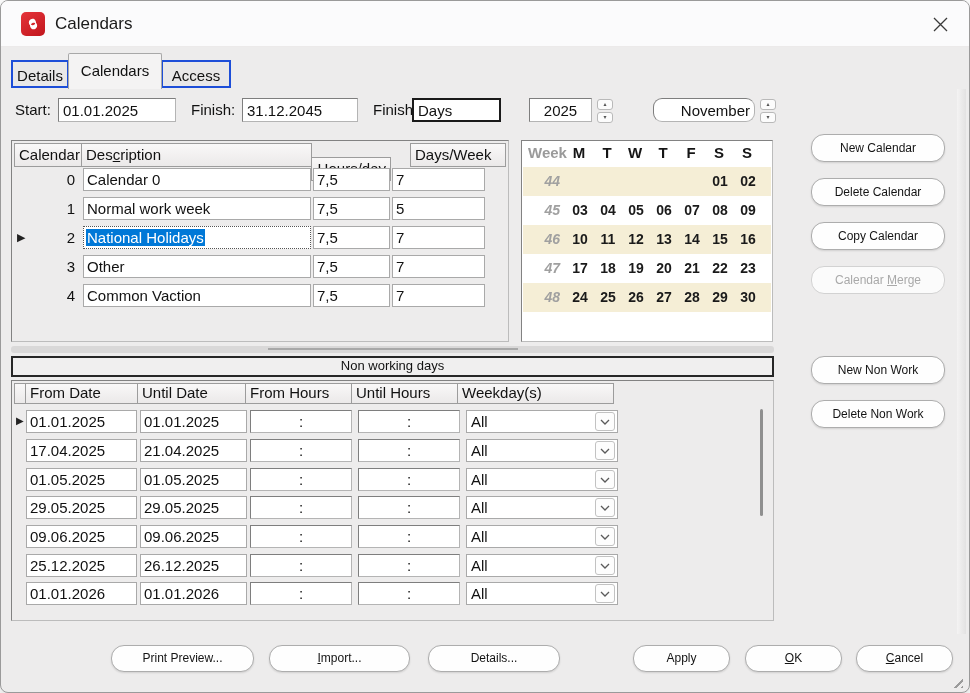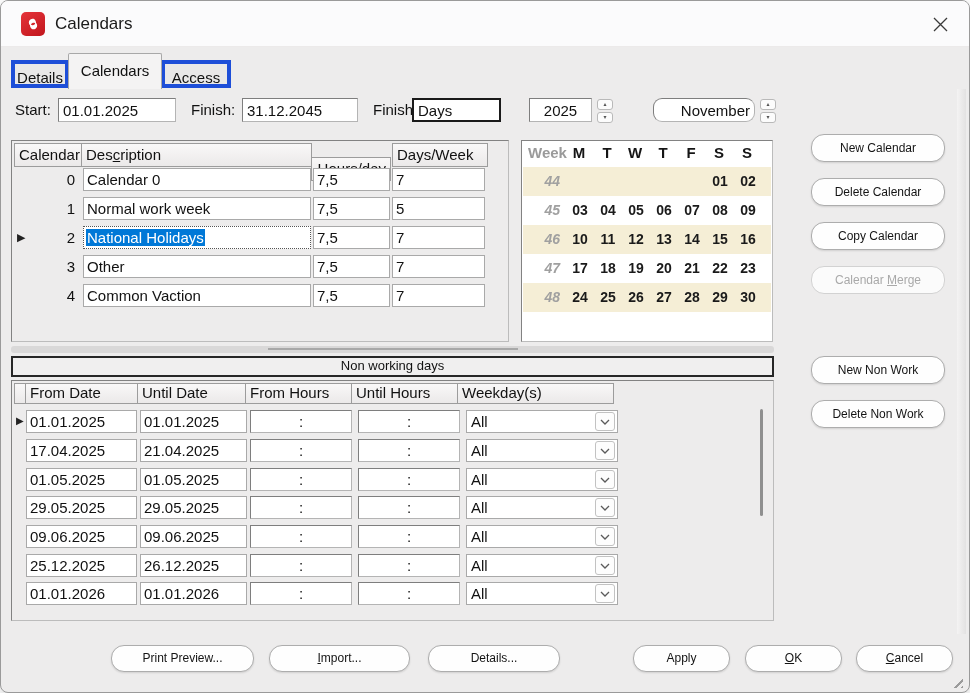--- a/index.html
+++ b/index.html
@@ -9,21 +9,21 @@
   .dialog { position:absolute; inset:0; background:#edecec; border:1px solid #9a9a9a; border-radius:8px; overflow:hidden; box-shadow:0 4px 14px rgba(0,0,0,.18); }
 
   
   .titlebar { position:absolute; left:0; top:0; right:0; height:46px; background:#fbfbfc; border-bottom:1px solid #eceaea; }
   .app-icon { position:absolute; left:20px; top:11px; width:24px; height:24px; border-radius:5px; background:linear-gradient(145deg,#e5343a,#c1161d); display:flex; align-items:center; justify-content:center; }
   .title { position:absolute; left:54px; top:0; height:46px; line-height:46px; font-size:17px; color:#1a1a1a; }
   .close-btn { position:absolute; right:12px; top:8px; width:34px; height:30px; display:flex; align-items:center; justify-content:center; cursor:pointer; }
 
   
   .tab { position:absolute; font-size:15px; color:#111; text-align:center; cursor:pointer; }
-  .tab-inactive { top:59px; height:28px; line-height:27px; background:#e9e8e8; border:4px solid #1d4ed8; }
+  .tab-inactive { top:59px; height:28px; line-height:27px; background:#e9e8e8; border:2px solid #1d4ed8; }
   #tab-details { left:10px; width:58px; }
   #tab-access { left:160px; width:70px; }
   .tab-active { left:67px; top:52px; width:94px; height:36px; line-height:33px; background:#f4f3f3; border:1px solid #a8a8a8; border-bottom:none; border-radius:2px 2px 0 0; z-index:3; }
 
   
   .flabel { position:absolute; top:97px; height:24px; line-height:24px; font-size:15px; color:#111; }
   #lab-start { left:14px; } #lab-finish { left:190px; } #lab-units { left:372px; }
   .tb { position:absolute; top:97px; height:24px; background:#fff; border:1px solid; border-color:#7e7e7e #b4b4b4 #b4b4b4 #7e7e7e; font-family:inherit; font-size:15px; color:#111; padding:0 4px; }
   #in-start { left:57px; width:118px; } #in-finish { left:241px; width:116px; }
   #in-units { left:411px; width:89px; border:2px solid #1a1a1a; }
@@ -37,21 +37,21 @@
   .panel { position:absolute; border:1px solid; border-color:#828282 #bcbcbc #bcbcbc #828282; }
   #cal-panel { left:10px; top:139px; width:498px; height:202px; background:#edecec; }
   #month-panel { left:520px; top:139px; width:252px; height:202px; background:#ffffff; }
   #nwd-panel { left:10px; top:379px; width:763px; height:241px; background:#edecec; }
 
   
   .hcell { position:absolute; top:2px; height:24px; background:linear-gradient(#f9f8f8,#ebe9e9); border:1px solid #9c9c9c; font-size:15px; line-height:22px; color:#111; padding:0 4px; white-space:nowrap; }
   #hc-calendar { left:2px; width:68px; text-align:right; }
   #hc-description { left:69px; width:231px; }
   #hc-hours { left:299px; width:80px; text-align:right;margin-top:14px; }
-  #hc-days { left:380px; width:96px; }
+  #hc-days { left:398px; width:96px; }
   .cal-num { position:absolute; left:2px; width:66px; height:23px; line-height:23px; text-align:right; padding-right:5px; font-size:15px; color:#111; }
   .cal-input { position:absolute; height:23px; background:#fff; border:1px solid #a9a9a9; font-family:inherit; font-size:15px; color:#111; padding:0 3px; }
   .c-desc { left:71px; width:228px; } .c-hrs { left:301px; width:77px; } .c-days { left:380px; width:93px; }
   .rt0 { top:27px; } .rt1 { top:56px; } .rt2 { top:85px; } .rt3 { top:114px; } .rt4 { top:143px; }
   .focus-box { position:absolute; left:71px; width:228px; height:23px; background:#fff; border:1px dotted #555; line-height:21px; font-size:15px; padding:0 2px; }
   .sel { background:#0078d7; color:#fff; padding:0 1px; }
   .row-arrow { position:absolute; color:#222; }
   #cal-arrow { left:5px; top:89px; font-size:11px; line-height:15px; }
 
   

